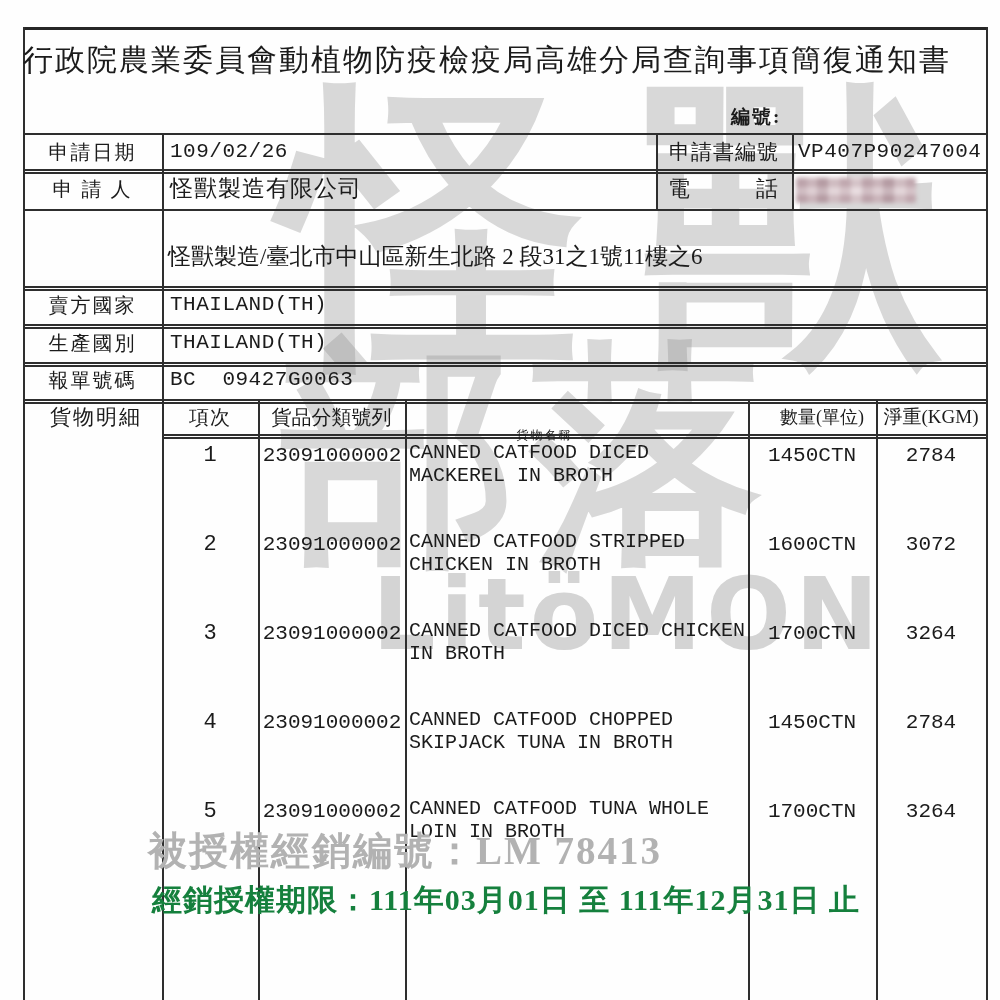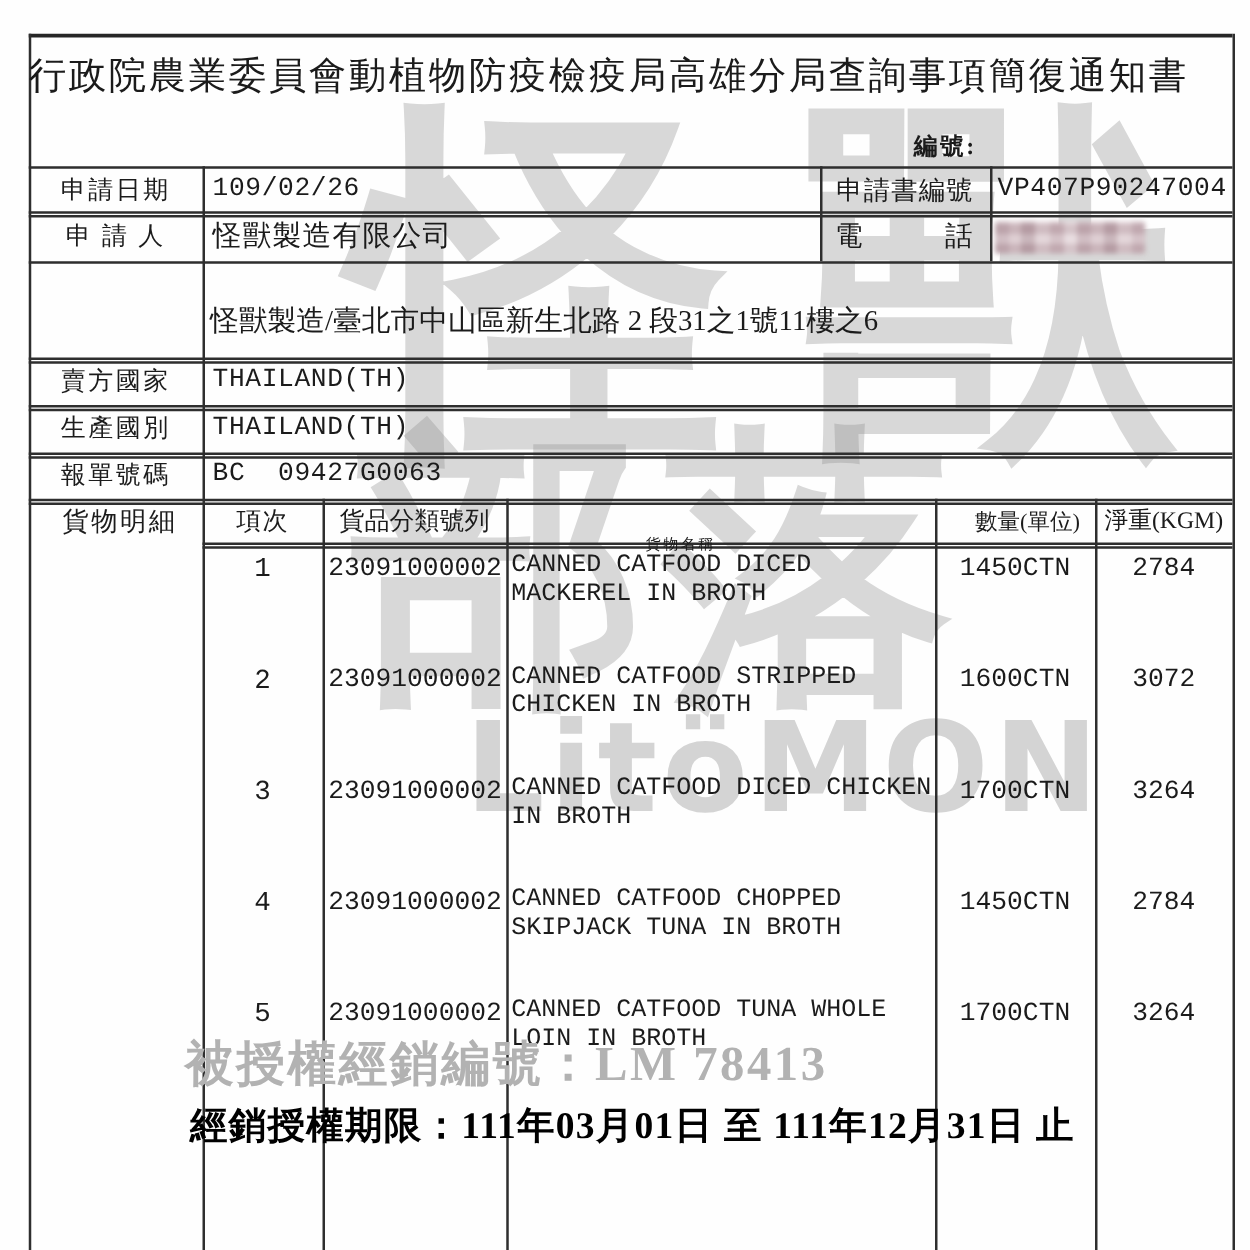--- a/index.html
+++ b/index.html
@@ -29,21 +29,21 @@
   .pre { white-space:pre; }
   .preline { white-space:pre-line; }
   
   .wm { position:absolute; z-index:1; color:rgba(145,145,145,0.34); font-weight:bold; pointer-events:none; }
   .wm-cjk1 { left:285px; top:28px;  font-size:300px; letter-spacing:55px; font-family:"DejaVu Sans",sans-serif; }
   .wm-cjk2 { left:282px; top:300px; font-size:235px; letter-spacing:12px; font-family:"DejaVu Sans",sans-serif; }
   .wm-latin{ left:372px; top:556px; font-size:100px; letter-spacing:4px; color:rgba(150,150,150,0.40);
              font-family:"DejaVu Sans",sans-serif; }
   .wm-gray1{ position:absolute; left:148px; top:824px; font-size:39px; color:#b2b2b2; z-index:3;
              letter-spacing:2px; font-weight:600; }
-  .wm-gray2{ position:absolute; left:152px; top:880px; font-size:30px; color:#000000; z-index:3;
+  .wm-gray2{ position:absolute; left:152px; top:880px; font-size:30px; color:#15803d; z-index:3;
              letter-spacing:1px; font-weight:600; }
   .content { position:absolute; inset:0; z-index:2; }
   
   .redacted {
     position:absolute; left:796px; top:177px; width:120px; height:26px; border-radius:2px;
     background:
       repeating-linear-gradient(0deg,  rgba(190,165,172,.55) 0 8px,  rgba(228,214,218,.55) 8px 16px),
       repeating-linear-gradient(90deg, #b9a0a8 0 11px, #d8c6cb 11px 21px, #a98f97 21px 32px,
                                 #e3d6d9 32px 44px, #c3abb2 44px 55px, #efe7e9 55px 66px);
     filter: blur(2px);

